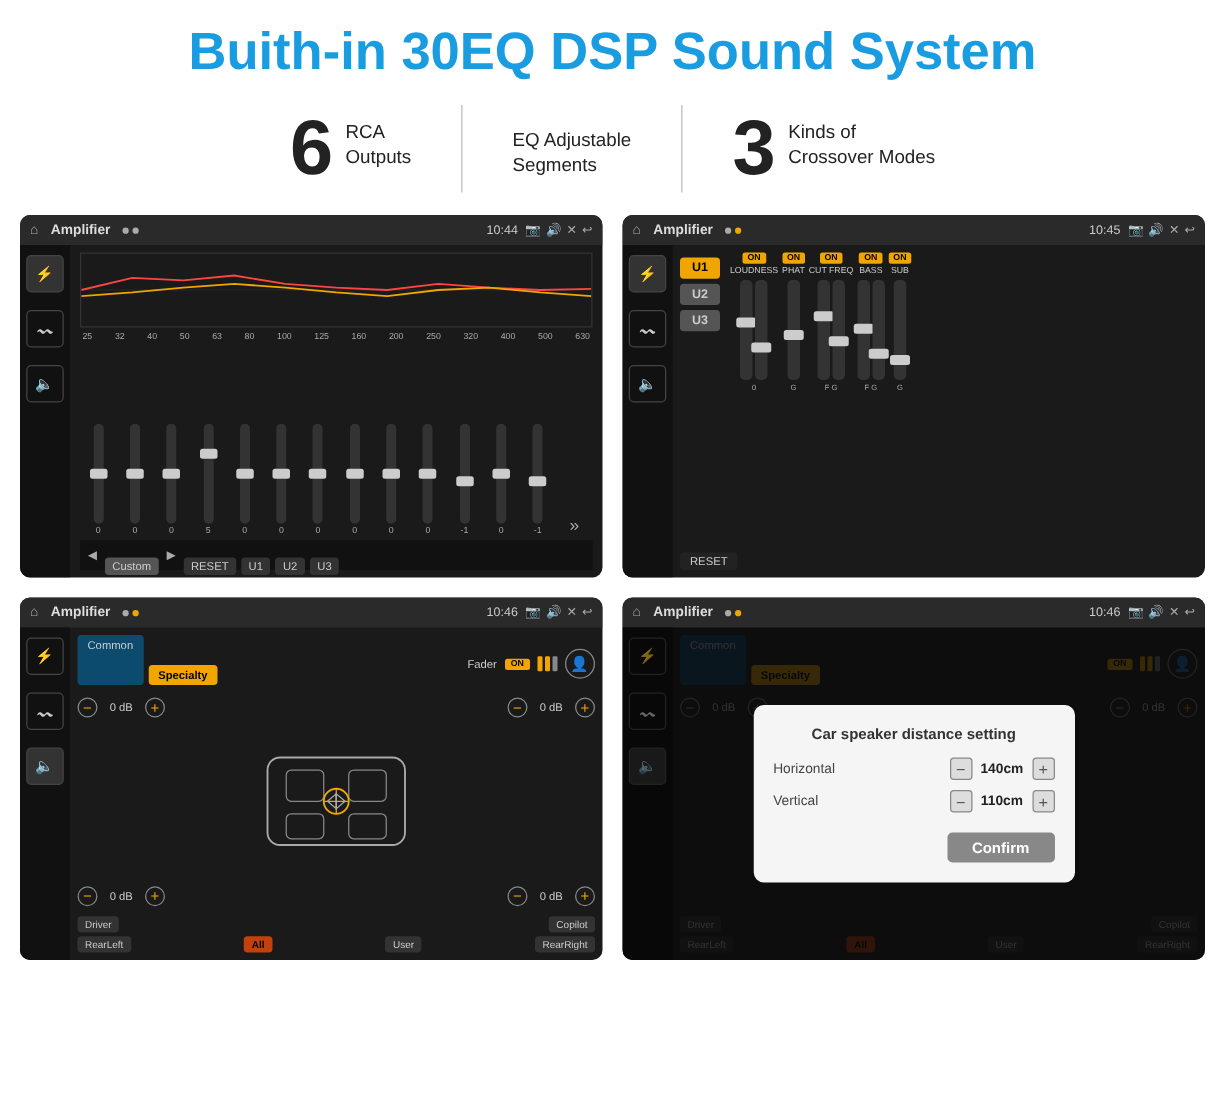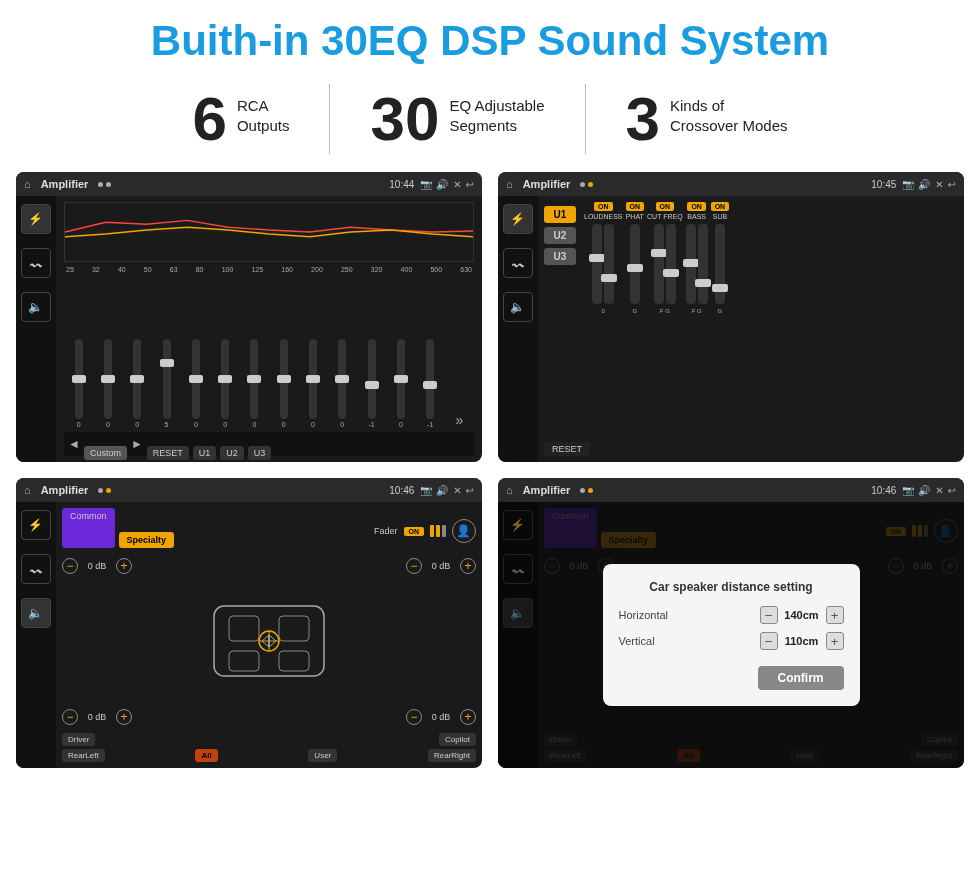--- a/index.html
+++ b/index.html
@@ -315,21 +315,21 @@
       flex-direction: column;
     }
 
     .speaker-tabs {
       display: flex;
       gap: 4px;
       margin-bottom: 6px;
     }
 
     .tab-btn {
-      background: #6d28d9;
+      background: #0c4a6e;
       color: #ccc;
       font-size: 9px;
       padding: 3px 8px;
       border-radius: 3px;
       cursor: pointer;
     }
 
     .tab-btn.active {
       background: #f0a500;
       color: #000;
@@ -523,21 +523,20 @@
 
 <div class="stats-row">
   <div class="stat-item">
     <span class="stat-number">6</span>
     <span class="stat-text">
       <span>RCA</span><br><span>Outputs</span>
     </span>
   </div>
   <div class="stat-divider"></div>
   <div class="stat-item">
-    <span class="stat-number">30</span>
     <span class="stat-text">
       <span>EQ Adjustable</span><br><span>Segments</span>
     </span>
   </div>
   <div class="stat-divider"></div>
   <div class="stat-item">
     <span class="stat-number">3</span>
     <span class="stat-text">
       <span>Kinds of</span><br><span>Crossover Modes</span>
     </span>

